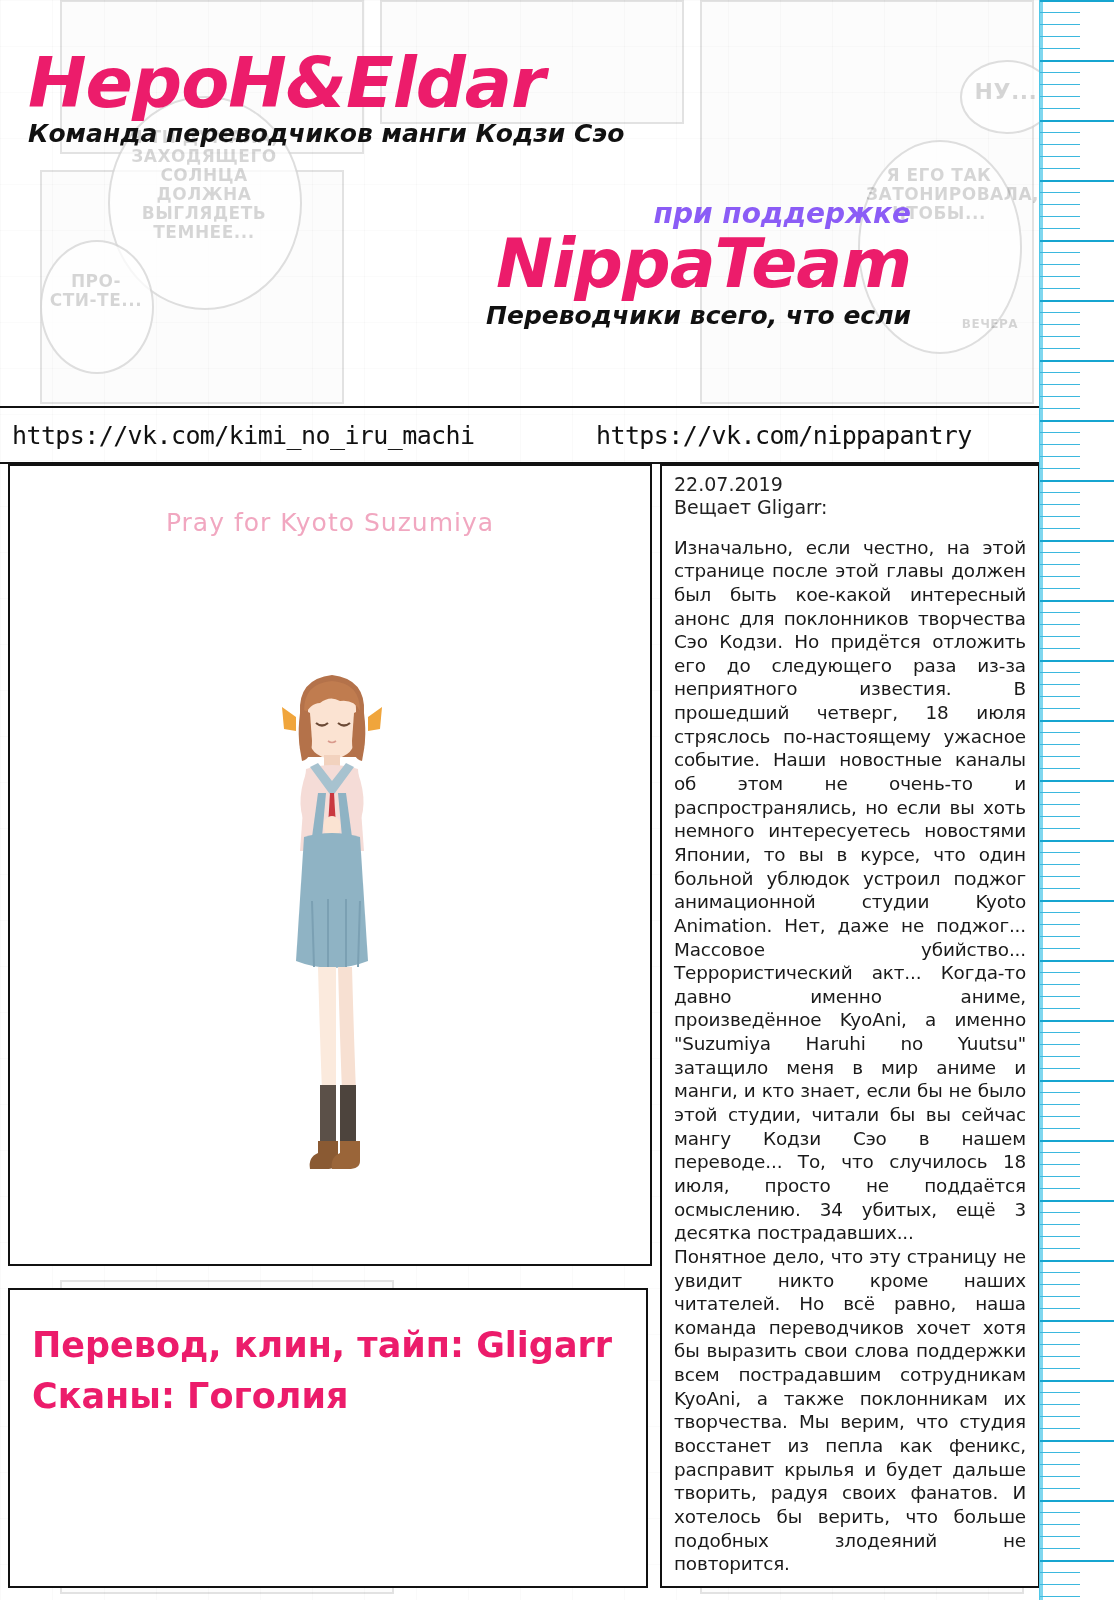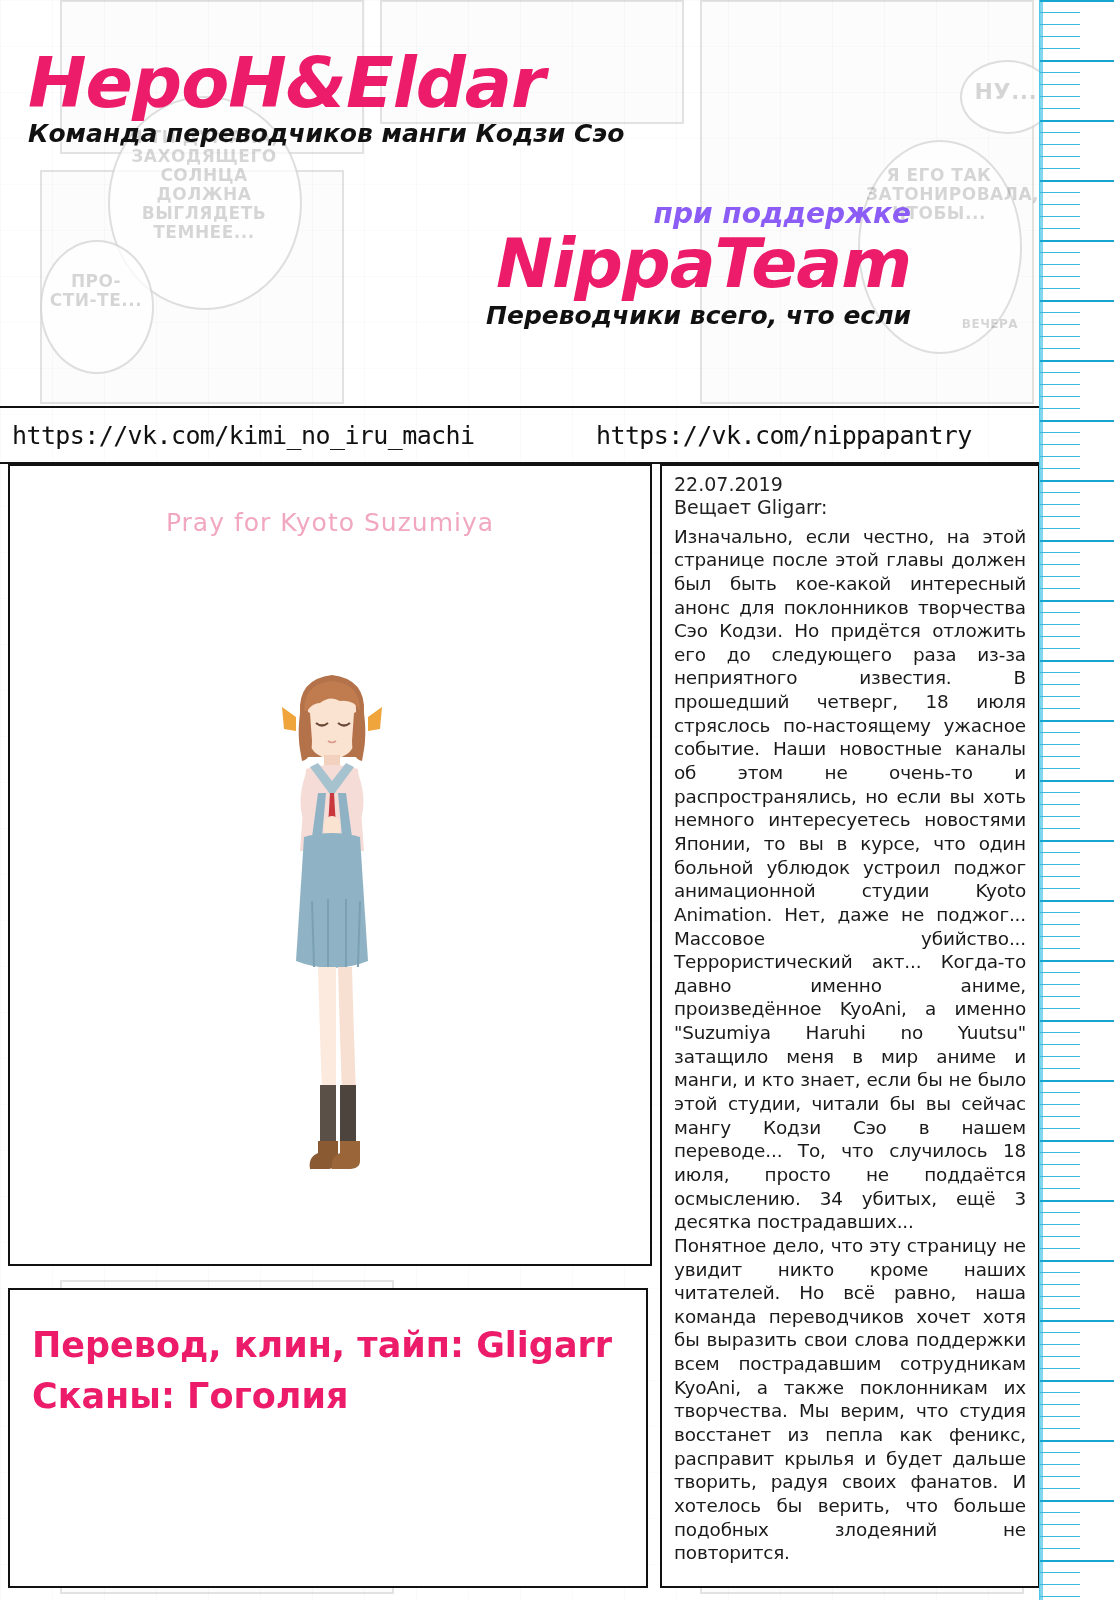--- a/index.html
+++ b/index.html
@@ -236,21 +236,21 @@
     font-family: "DejaVu Sans", sans-serif;
     font-size: 19px;
     color: #222;
     line-height: 1.15;
   }
   .article-author {
     font-family: "DejaVu Sans", sans-serif;
     font-size: 19px;
     color: #222;
     line-height: 1.2;
-    margin-bottom: 6px;
+    margin-bottom: 17px;
   }
   .article-body p {
     font-family: "DejaVu Sans", sans-serif;
     font-size: 18.4px;
     color: #1a1a1a;
     line-height: 1.285;
     text-align: justify;
     margin: 0;
     letter-spacing: -0.15px;
     -webkit-hyphens: auto;

